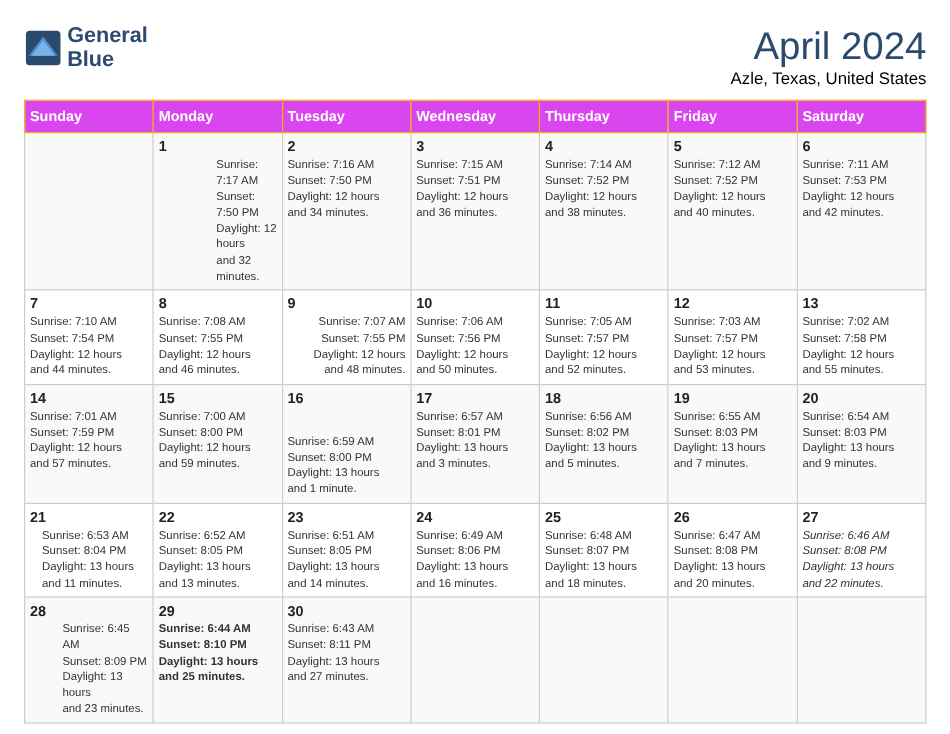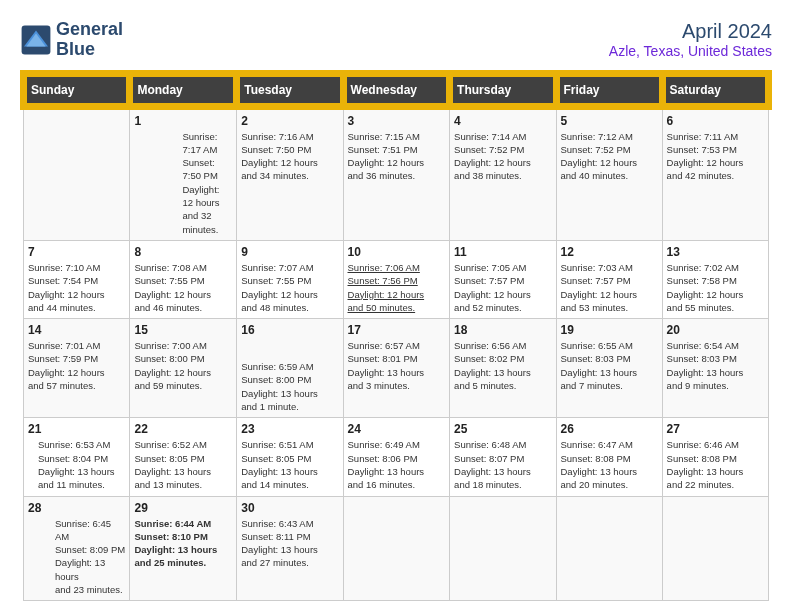--- a/index.html
+++ b/index.html
@@ -28,41 +28,41 @@
     }
     .logo-icon {
       width: 32px;
       height: 32px;
       margin-right: 4px;
     }
     .title-block {
       text-align: right;
     }
     .month-title {
-      font-size: 20px;
+      font-size: 32px;
       color: #2c4a6e;
       font-weight: normal;
     }
     .subtitle {
       font-size: 14px;
-      color: #6d28d9;
+      color: #000000;
     }
     table {
       width: 100%;
       border-collapse: collapse;
       font-size: 10px;
     }
     thead tr th {
-      background-color: #404040;
+      background-color: #d946ef;
       color: #fff;
       padding: 6px 4px;
       text-align: left;
       font-size: 12px;
       font-weight: bold;
-      border: 7px solid #eab308;
+      border: 1px solid #eab308;
     }
     tbody tr td {
       border: 1px solid #ccc;
       padding: 4px;
       vertical-align: top;
       width: 107px;
       min-height: 70px;
       background: #fff;
     }
     tbody tr:nth-child(odd) td {
@@ -173,28 +173,28 @@
         </td>
         <td>
           <span class="day-number">8</span>
           <div class="day-info" style="white-space: pre-line;">Sunrise: 7:08 AM
 Sunset: 7:55 PM
 Daylight: 12 hours
 and 46 minutes.</div>
         </td>
         <td>
           <span class="day-number">9</span>
-          <div class="day-info" style="white-space: pre-line;">Sunrise: 7:07 AM
+          <div class="day-info" style="white-space: pre-line; text-align: right;">Sunrise: 7:07 AM
 Sunset: 7:55 PM
 Daylight: 12 hours
 and 48 minutes.</div>
         </td>
         <td>
           <span class="day-number">10</span>
-          <div class="day-info" style="white-space: pre-line; text-decoration: underline;">Sunrise: 7:06 AM
+          <div class="day-info" style="white-space: pre-line;">Sunrise: 7:06 AM
 Sunset: 7:56 PM
 Daylight: 12 hours
 and 50 minutes.</div>
         </td>
         <td>
           <span class="day-number">11</span>
           <div class="day-info" style="white-space: pre-line;">Sunrise: 7:05 AM
 Sunset: 7:57 PM
 Daylight: 12 hours
 and 52 minutes.</div>
@@ -303,21 +303,21 @@
         </td>
         <td>
           <span class="day-number">26</span>
           <div class="day-info" style="white-space: pre-line;">Sunrise: 6:47 AM
 Sunset: 8:08 PM
 Daylight: 13 hours
 and 20 minutes.</div>
         </td>
         <td>
           <span class="day-number">27</span>
-          <div class="day-info" style="white-space: pre-line;">Sunrise: 6:46 AM
+          <div class="day-info" style="white-space: pre-line; font-style: italic;">Sunrise: 6:46 AM
 Sunset: 8:08 PM
 Daylight: 13 hours
 and 22 minutes.</div>
         </td>
       </tr>
       <tr>
         <td>
           <span class="day-number">28</span>
           <div class="day-info" style="white-space: pre-line; margin-left: 27px;">Sunrise: 6:45 AM
 Sunset: 8:09 PM

